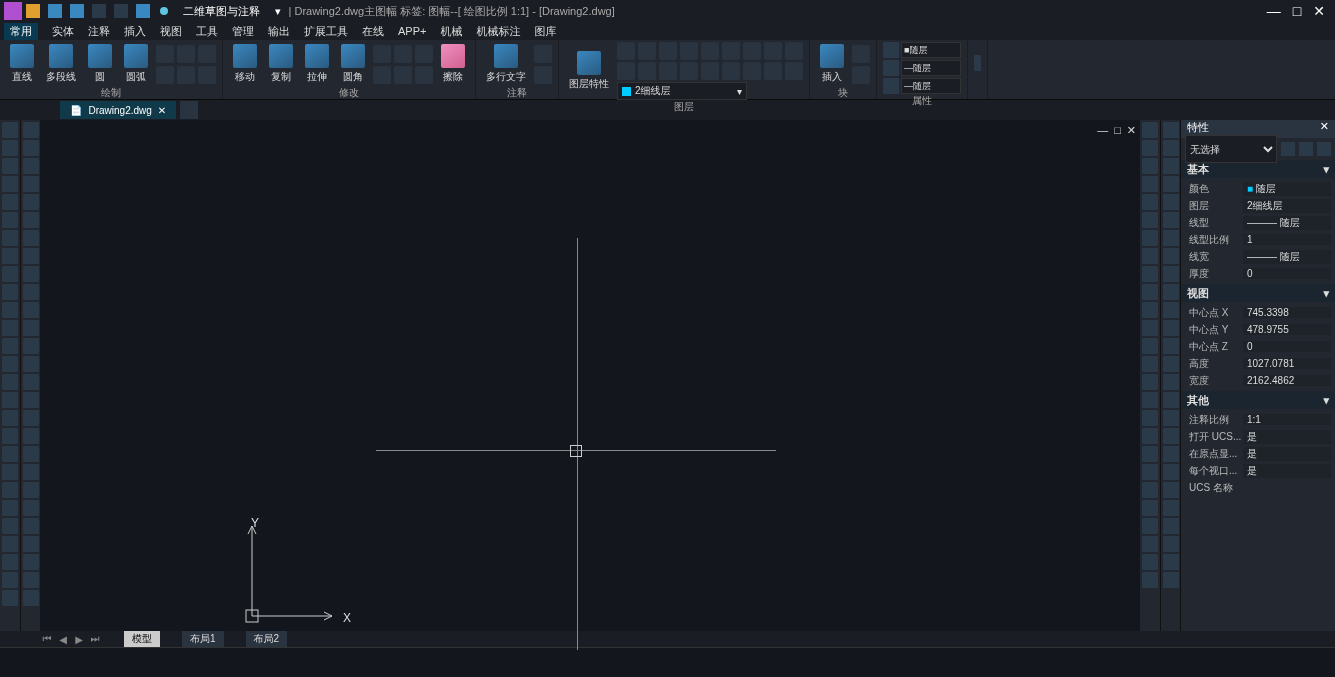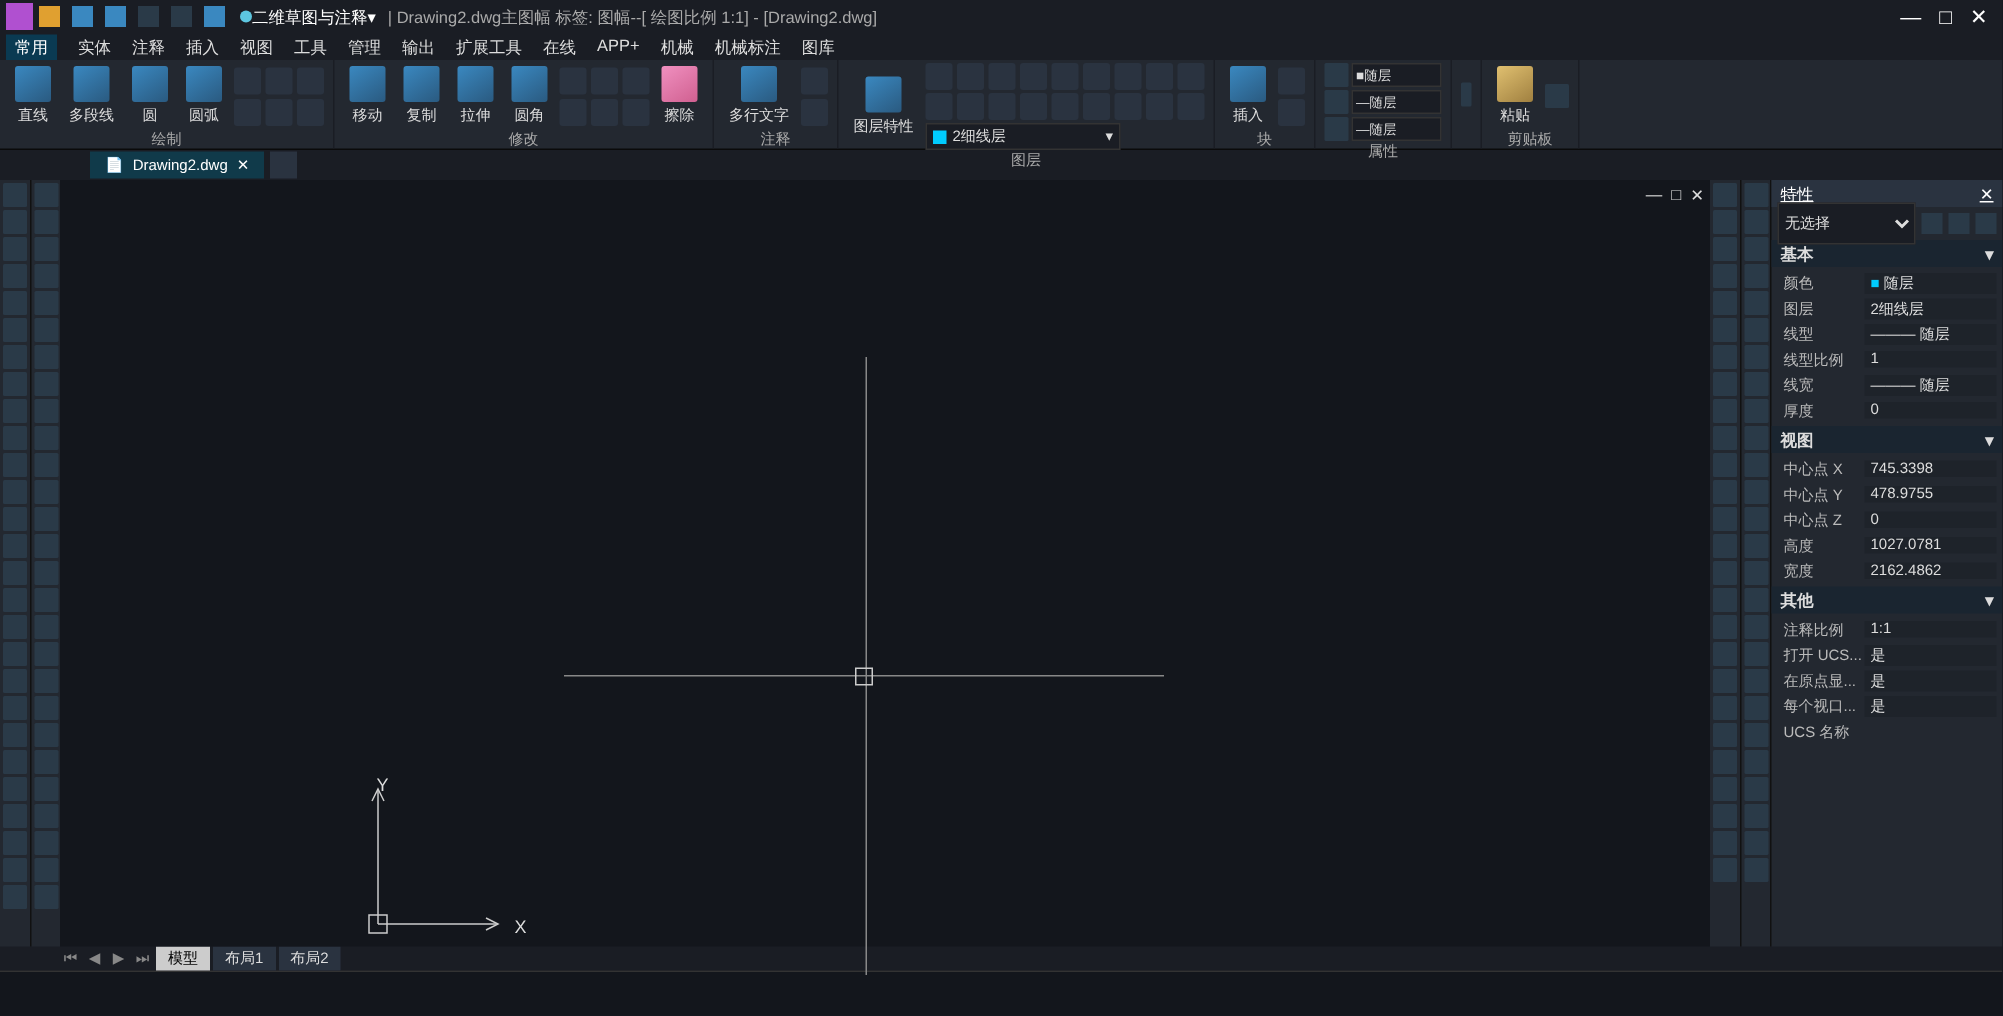--- a/index.html
+++ b/index.html
@@ -2,21 +2,21 @@
 <html><head>
 <meta charset="utf-8">
 <style>
 * { margin: 0; padding: 0; box-sizing: border-box; font-family: "Microsoft YaHei", Arial, sans-serif; }
 body { background: #1a1d24; color: #c8c8c8; font-size: 11px; overflow: hidden; width: 1335px; height: 677px; }
 
 .titlebar { height: 22px; background: #1a1d24; display: flex; align-items: center; padding: 0 4px; }
 .titlebar .logo { width: 18px; height: 18px; background: #b050d0; margin-right: 4px; }
 .titlebar .qat { display: flex; gap: 8px; align-items: center; }
 .titlebar .qat span { width: 14px; height: 14px; display: inline-block; }
-.titlebar .ws { color: #fff; margin-left: 10px; font-size: 11px; display:flex; align-items:center; gap:0;}
+.titlebar .ws { color: #fff; margin-left: 10px; font-size: 11px; display:flex; align-items:center; gap:15px;}
 .titlebar .ws-dot { width:8px; height:8px; border-radius:50%; background:#5dc6e0; }
 .titlebar .title { color: #aaa; margin-left: 8px; font-size: 11px; }
 .titlebar .winbtns { margin-left: auto; display: flex; gap: 12px; color: #fff; font-size: 14px; padding-right:6px;}
 
 .menubar { height: 18px; background: #1a1d24; display: flex; align-items: center; padding: 0 4px; gap: 14px; font-size: 11px; color: #ddd; }
 .menubar span { cursor: default; }
 .menubar span.active { background: #0a3a52; color:#fff; padding:1px 6px;}
 
 .ribbon { height: 60px; background: #232830; display: flex; border-bottom: 1px solid #0a0a0a; }
 .rgroup { border-right: 1px solid #1a1d24; padding: 2px 6px; display:flex; flex-direction:column; }
@@ -47,33 +47,33 @@
 .canvas .cursor { position:absolute; left:530px; top:325px; width:12px; height:12px; border:1px solid #ccc; }
 .canvas .ucs { position:absolute; left:208px; bottom:15px; }
 .canvas .ucs-y { position:absolute; left:3px; top:-100px; color:#ddd; font-size:12px;}
 .canvas .ucs-x { position:absolute; left:95px; top:-5px; color:#ddd; font-size:12px;}
 .canvas .winctrl { position:absolute; right:4px; top:4px; display:flex; gap:6px; color:#ddd; font-size:11px;}
 
 .rtool { width:20px; background:#232830; display:flex; flex-direction:column; gap:2px; padding:2px; }
 .rtool2 { width:20px; background:#232830; display:flex; flex-direction:column; gap:2px; padding:2px; border-left:1px solid #111;}
 
 .proppanel { width:155px; background:#232830; border-left:1px solid #111; }
-.proppanel .phead { height:18px; background:#2a3340; display:flex; align-items:center; justify-content:space-between; padding:0 6px; font-size:11px; color:#fff;text-decoration:underline;}
+.proppanel .phead { height:18px; background:#2a3340; display:flex; justify-content:space-between; padding:0 6px; font-size:11px; color:#fff;}
 .proppanel .psel { height:22px; display:flex; align-items:center; padding:0 4px; gap:4px;}
 .proppanel .psel select { flex:1; background:#1a1d24; color:#ddd; border:1px solid #333; font-size:10px; height:28px;}
 .proppanel .pic { width:14px;height:14px;background:#2a3a48;}
 .psect { padding:2px 4px; }
 .psect-h { height:18px; background:#1a2530; font-weight:bold; font-size:11px; padding:2px 6px; color:#ddd; display:flex; justify-content:space-between; align-items:center;}
 .prow { display:flex; height:17px; align-items:center; font-size:10px;}
 .prow .pk { width:58px; color:#bbb; padding-left:4px;}
 .prow .pv { flex:1; color:#ddd; padding-left:4px; background:#1e232a;}
 .prow .pv.sq::before { content:"■ "; color:#0cf;}
 
 .btabs { height:16px; background:#1a1d24; display:flex; align-items:center; padding-left:40px; gap:2px; font-size:10px;}
-.btabs .bt { padding:1px 8px; background:#2a3340; color:#ddd;}
+.btabs .bt { padding:1px 8px; background:#2a3340; color:#ddd;margin-left:20px;}
 .btabs .bt.active { background:#ccc; color:#000;}
 .btabs .nav { width:14px; text-align:center; color:#888;}
 
 .cmdline { height:30px; background:#13161c; border-top:1px solid #333; padding:2px 6px; font-size:10px; color:#aaa; font-family:monospace;}
 </style>
 </head>
 <body>
 
 <div class="titlebar">
   <span class="logo"></span>
@@ -260,30 +260,20 @@
       </div>
     </div>
     <div class="rlabel">属性</div>
   </div>
   <div class="rgroup" style="width:20px">
     <div class="rcontent">
         <span class="tic"></span>
       </div>
     <div class="rlabel"></div>
   </div>
-  <div class="rgroup">
-    <div class="rcontent">
-      <div class="bigbtn">
-          <span class="ic" style="background:linear-gradient(145deg,#e0c070,#a08040)"></span>
-          <span class="lbl">粘贴</span>
-        </div>
-      <span class="tic"></span>
-    </div>
-    <div class="rlabel">剪贴板</div>
-  </div>
 </div>
 
 <div class="tabstrip">
   <div class="filetab">
       <span>📄</span>
       <span>Drawing2.dwg</span>
       <span class="x">✕</span>
     </div>
   <div class="newtab"></div>
 </div>

